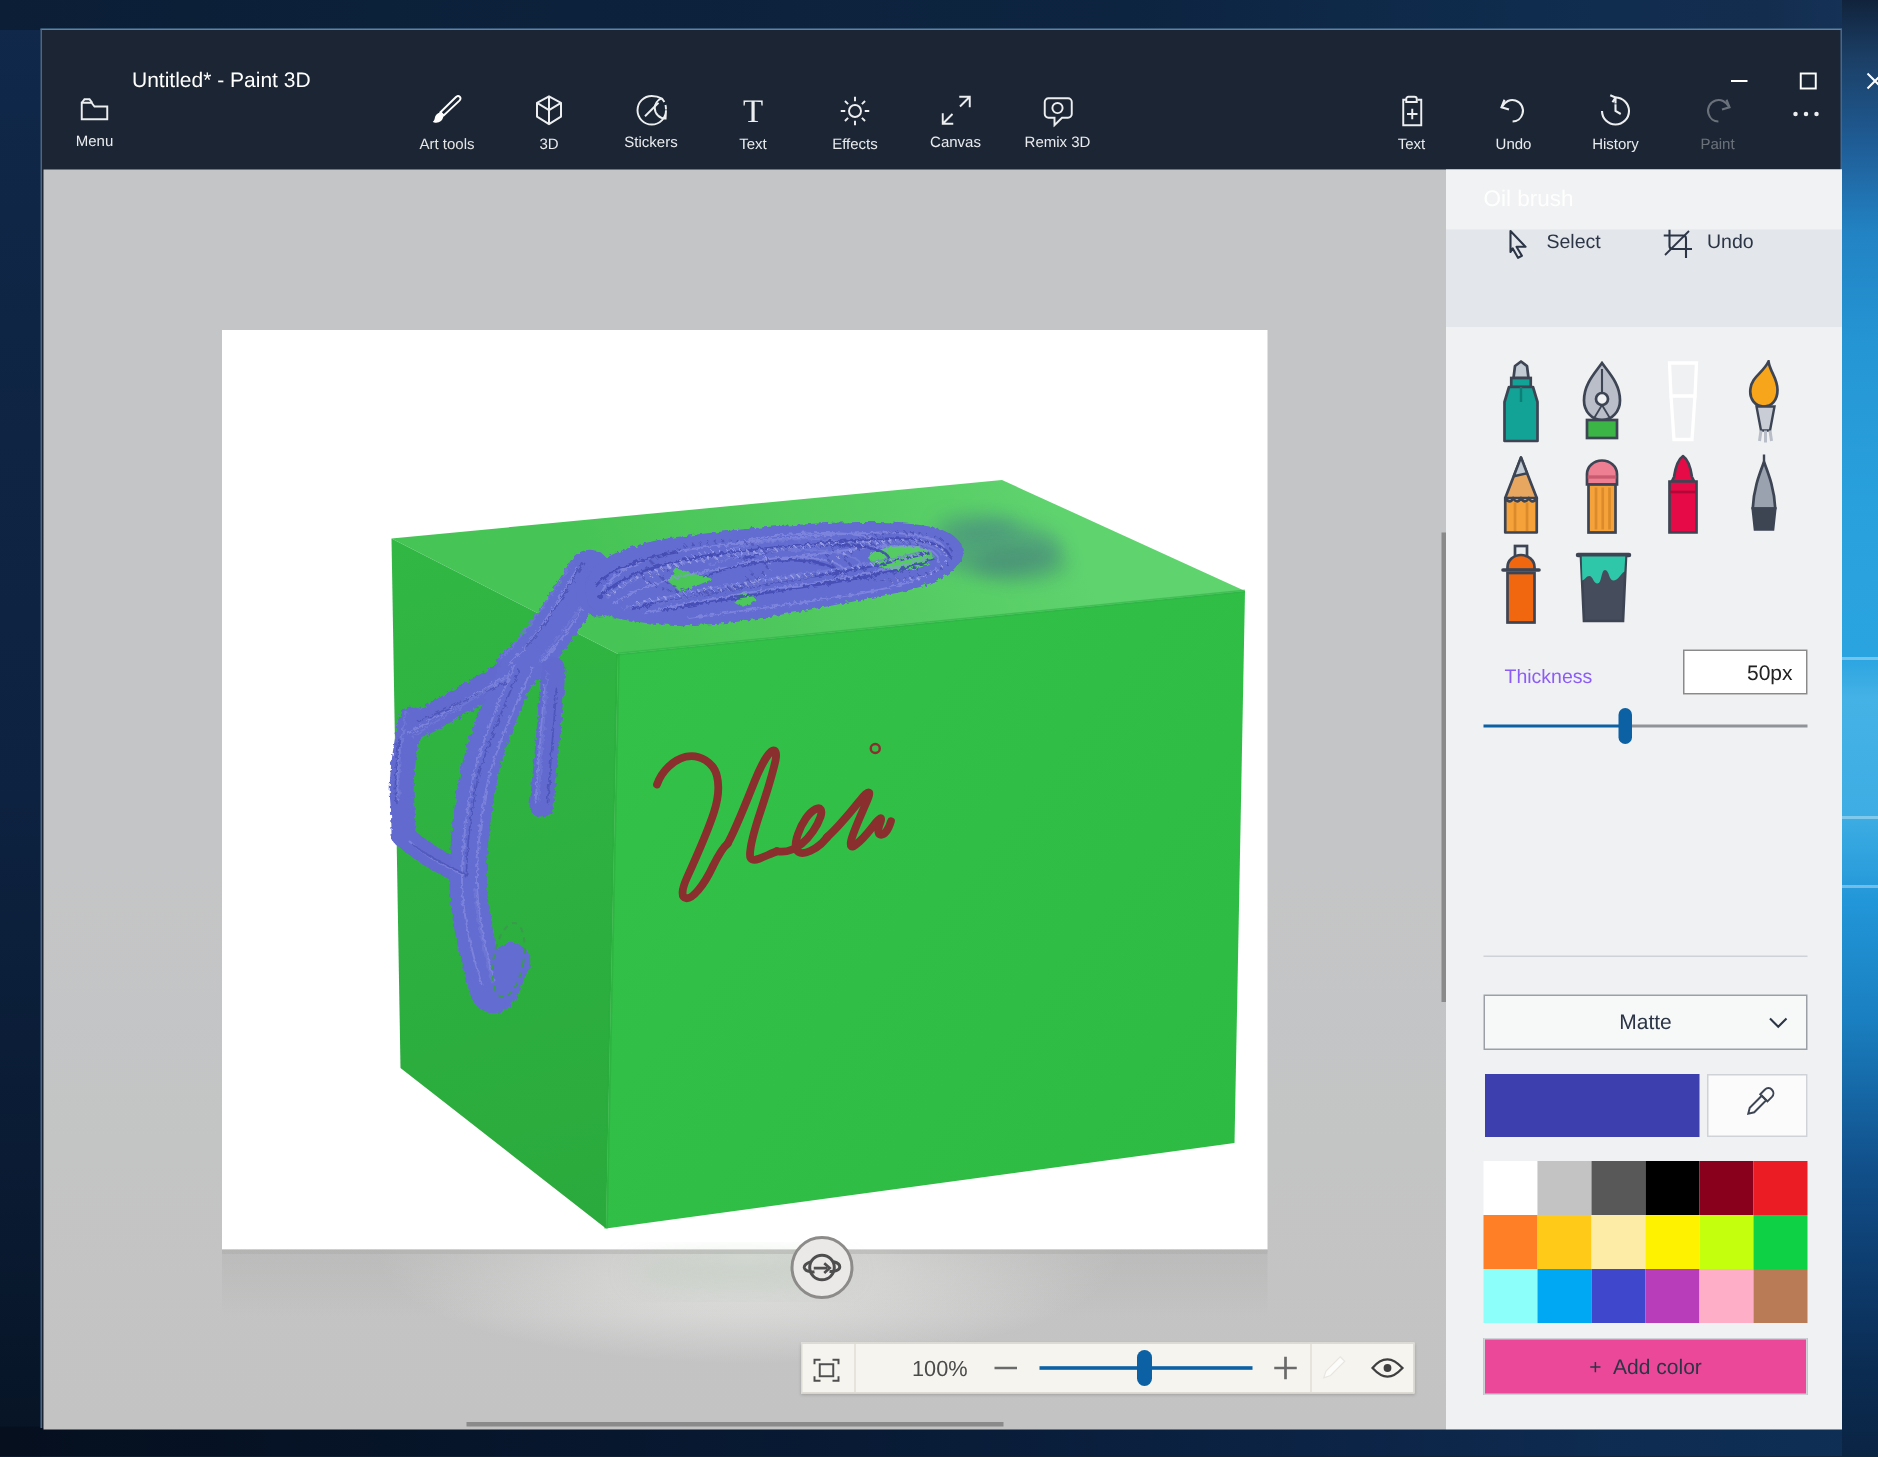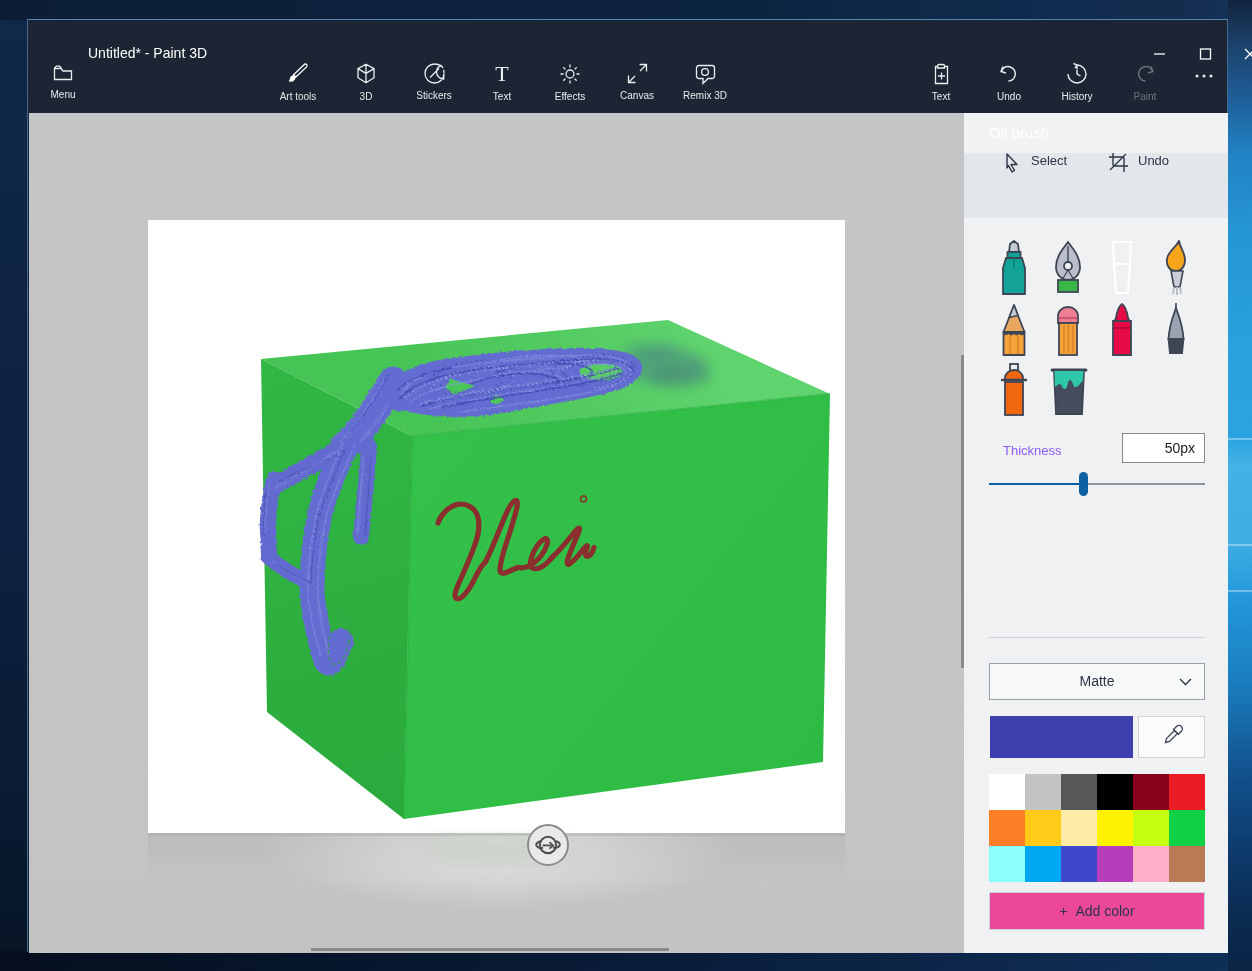--- a/index.html
+++ b/index.html
@@ -343,20 +343,42 @@
         </g>
       </svg>
       <div id="rotbtn">
         <svg width="38" height="38" viewBox="0 0 38 38">
           <path d="M11.2 15.2 C8.5 16.2 7 17.6 7.2 19.2 C7.5 21.2 11 22.3 14 21.8 M24 21.6 C27.5 21.8 30.6 20.8 30.8 18.9 C31 17.3 29.3 15.8 26.8 15.2" fill="none" stroke="#4e4e4e" stroke-width="2"></path>
           <circle cx="19" cy="19" r="8.2" fill="none" stroke="#4e4e4e" stroke-width="2"></circle>
           <path d="M13.5 19.4h9" stroke="#4e4e4e" stroke-width="1.8"></path>
           <path d="M20.5 16.2l3.6 3.2-3.6 3.2" fill="none" stroke="#4e4e4e" stroke-width="1.8"></path>
         </svg>
       </div>
+      <div id="zoombar">
+        <svg width="407" height="32" viewBox="0 0 407 32">
+          <g fill="none" stroke="#4f4f4f" stroke-width="1.3">
+            <path d="M12 10.5 h-4 v3 M20 10.5h4v3 M24 21.5v3h-4 M12 24.5h-4v-3"></path>
+            <rect x="11.5" y="13.5" width="9" height="8"></rect>
+          </g>
+          <line x1="35" y1="0" x2="35" y2="32" stroke="#e0ded7" stroke-width="1"></line>
+          <text x="73" y="21" font-size="14.5" fill="#4a4a4a">100%</text>
+          <path d="M128 16h15" stroke="#6a6a6a" stroke-width="1.8"></path>
+          <rect x="158" y="14.8" width="142" height="2.4" fill="#0b61a4"></rect>
+          <rect x="223" y="4" width="10" height="24" rx="5" fill="#0b61a4"></rect>
+          <path d="M322 8.5v15 M314.5 16h15" stroke="#6a6a6a" stroke-width="1.8"></path>
+          <line x1="339" y1="0" x2="339" y2="32" stroke="#e0ded7" stroke-width="1"></line>
+          <g transform="translate(344,8)" opacity="0.95">
+            <path d="M14.5 0.5l3 3-9.5 9.5-4.5 1.5 1.5-4.5z" fill="#fdfdfc" stroke="#e8e6df" stroke-width="0.8"></path>
+          </g>
+          <g transform="translate(376,0)">
+            <path d="M4 16c3-3.8 6.2-5.8 10-5.8S20.5 12.2 24 16c-3.5 3.8-6.2 5.8-10 5.8S7.5 19.8 4 16z" fill="none" stroke="#3f3f3f" stroke-width="1.5"></path>
+            <circle cx="14" cy="16" r="2.6" fill="#3f3f3f"></circle>
+          </g>
+        </svg>
+      </div>
       <div id="hsb"></div>
       <div id="vsb"></div>
     </div>
     <div id="side">
       <div class="hdr">
           <span>Oil brush</span>
         </div>
       <div class="selrow">
         <div class="selitem" style="left:40px">
           <svg width="17" height="20" viewBox="0 0 17 20">

